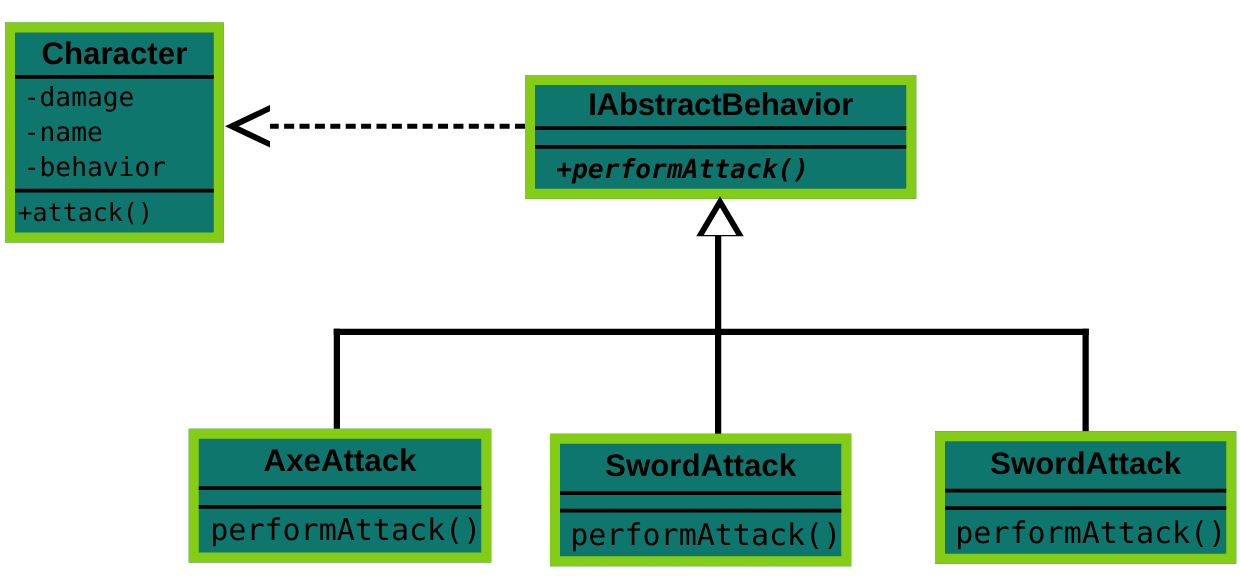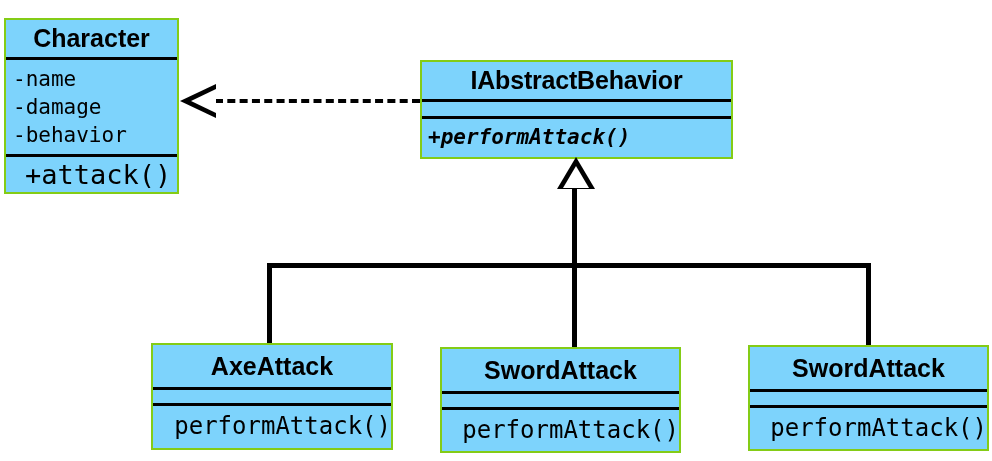--- a/index.html
+++ b/index.html
@@ -13,22 +13,22 @@
     height: 461px;
     background: #ffffff;
     overflow: hidden;
     font-family: "Liberation Sans", sans-serif;
   }
 
   
   .uml-class {
     position: absolute;
     box-sizing: border-box;
-    border: 2px solid #84cc16;
-    background: #7dd3fc;
+    border: 8px solid #84cc16;
+    background: #0f766e;
     display: flex;
     flex-direction: column;
   }
   .uml-title {
     box-sizing: border-box;
     display: flex;
     align-items: center;
     justify-content: center;
     font-family: "Liberation Sans", sans-serif;
     font-weight: bold;
@@ -68,42 +68,42 @@
     font-size: 25px;
   }
   #character-class .attrs {
     height: 95px;
     padding-left: 7px;
     font-size: 21px;
     gap: 7px;
   }
   #character-class .ops {
     height: 35px;
-    padding-left: 19px;
-    font-size: 27px;
+    padding-left: 2px;
+    font-size: 20px;
   }
 
   
   #iabstractbehavior-class {
     left: 420px;
     top: 60px;
     width: 313px;
     height: 99px;
   }
   #iabstractbehavior-class .uml-title {
     height: 37px;
     font-size: 25px;
     letter-spacing: -0.2px;
   }
   #iabstractbehavior-class .attrs {
     height: 14px;
   }
   #iabstractbehavior-class .ops {
     height: 36px;
-    padding-left: 6px;
+    padding-left: 17px;
     font-size: 21px;
     font-weight: bold;
     font-style: italic;
   }
 
   
   .leaf-class .uml-title {
     height: 42px;
     font-size: 25px;
   }
@@ -180,22 +180,22 @@
 </style>
 </head>
 <body>
 
 <div id="canvas">
 
   <div class="uml-class" id="character-class">
     <div class="uml-title">Character</div>
     <div class="uml-sep"></div>
     <div class="uml-compartment attrs">
+      <div class="uml-row">-damage</div>
       <div class="uml-row">-name</div>
-      <div class="uml-row">-damage</div>
       <div class="uml-row">-behavior</div>
     </div>
     <div class="uml-sep"></div>
     <div class="uml-compartment ops">
       <div class="uml-row">+attack()</div>
     </div>
   </div>
 
   <div class="uml-class" id="iabstractbehavior-class">
     <div class="uml-title">IAbstractBehavior</div>

